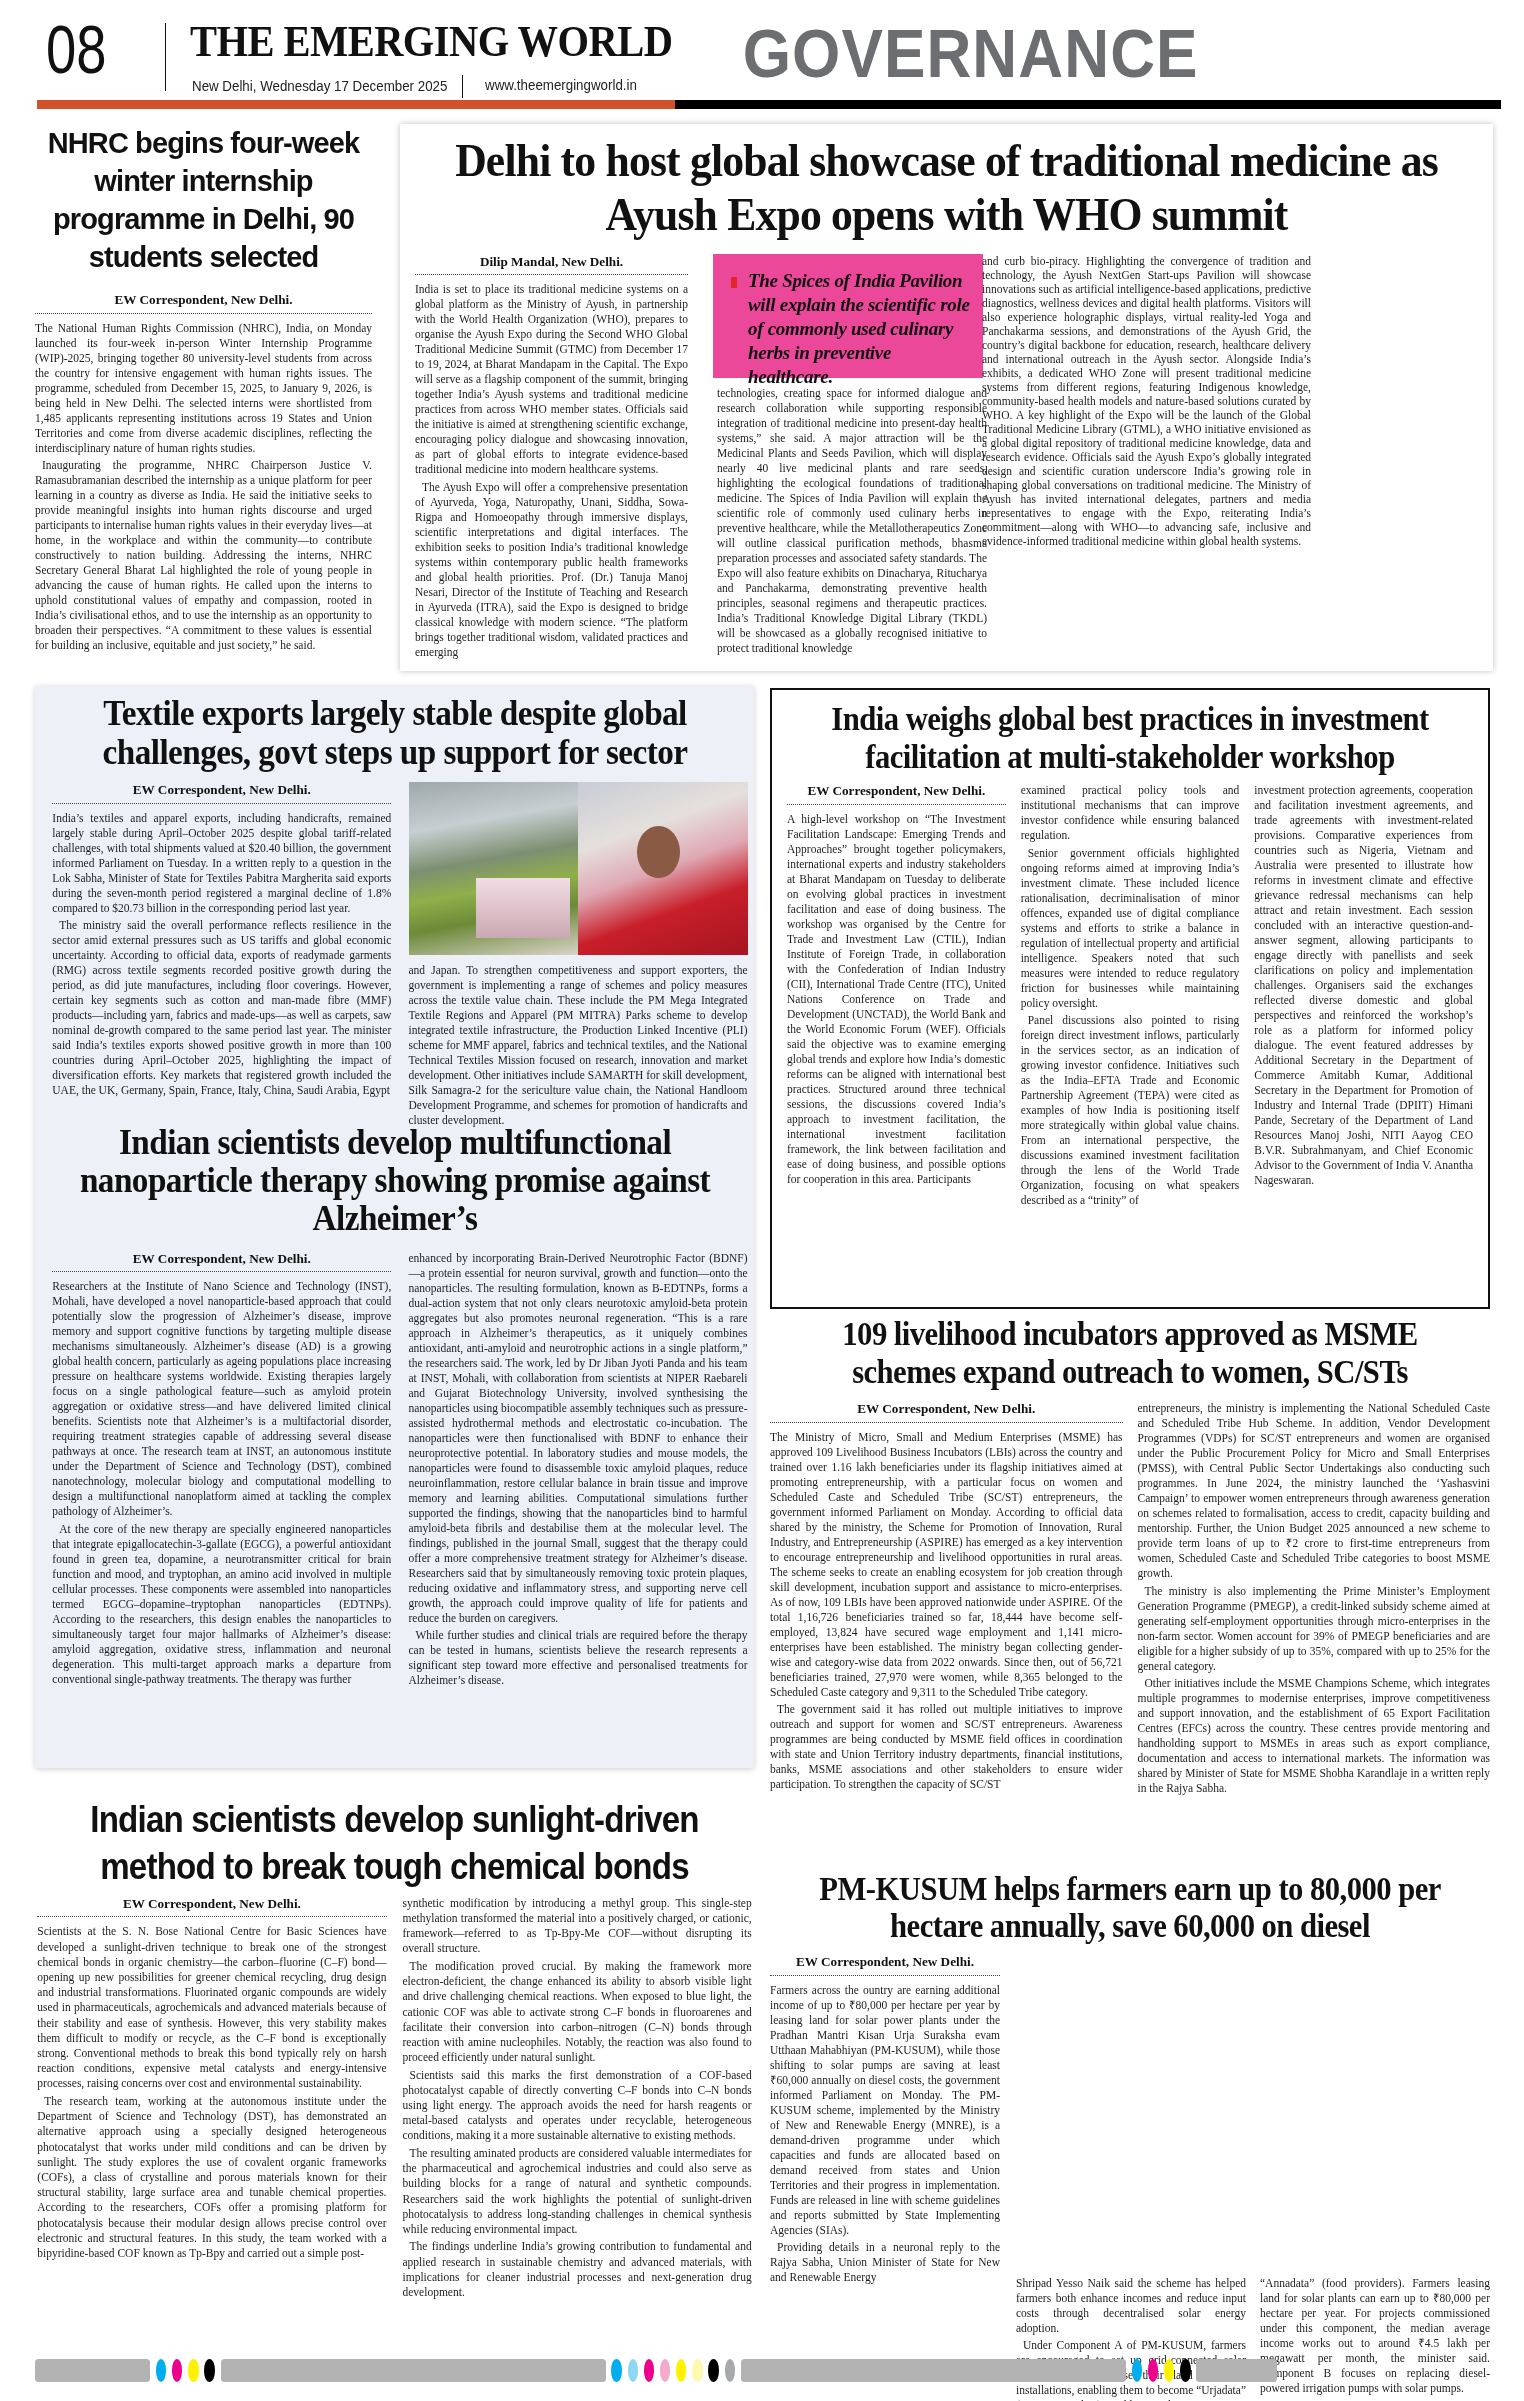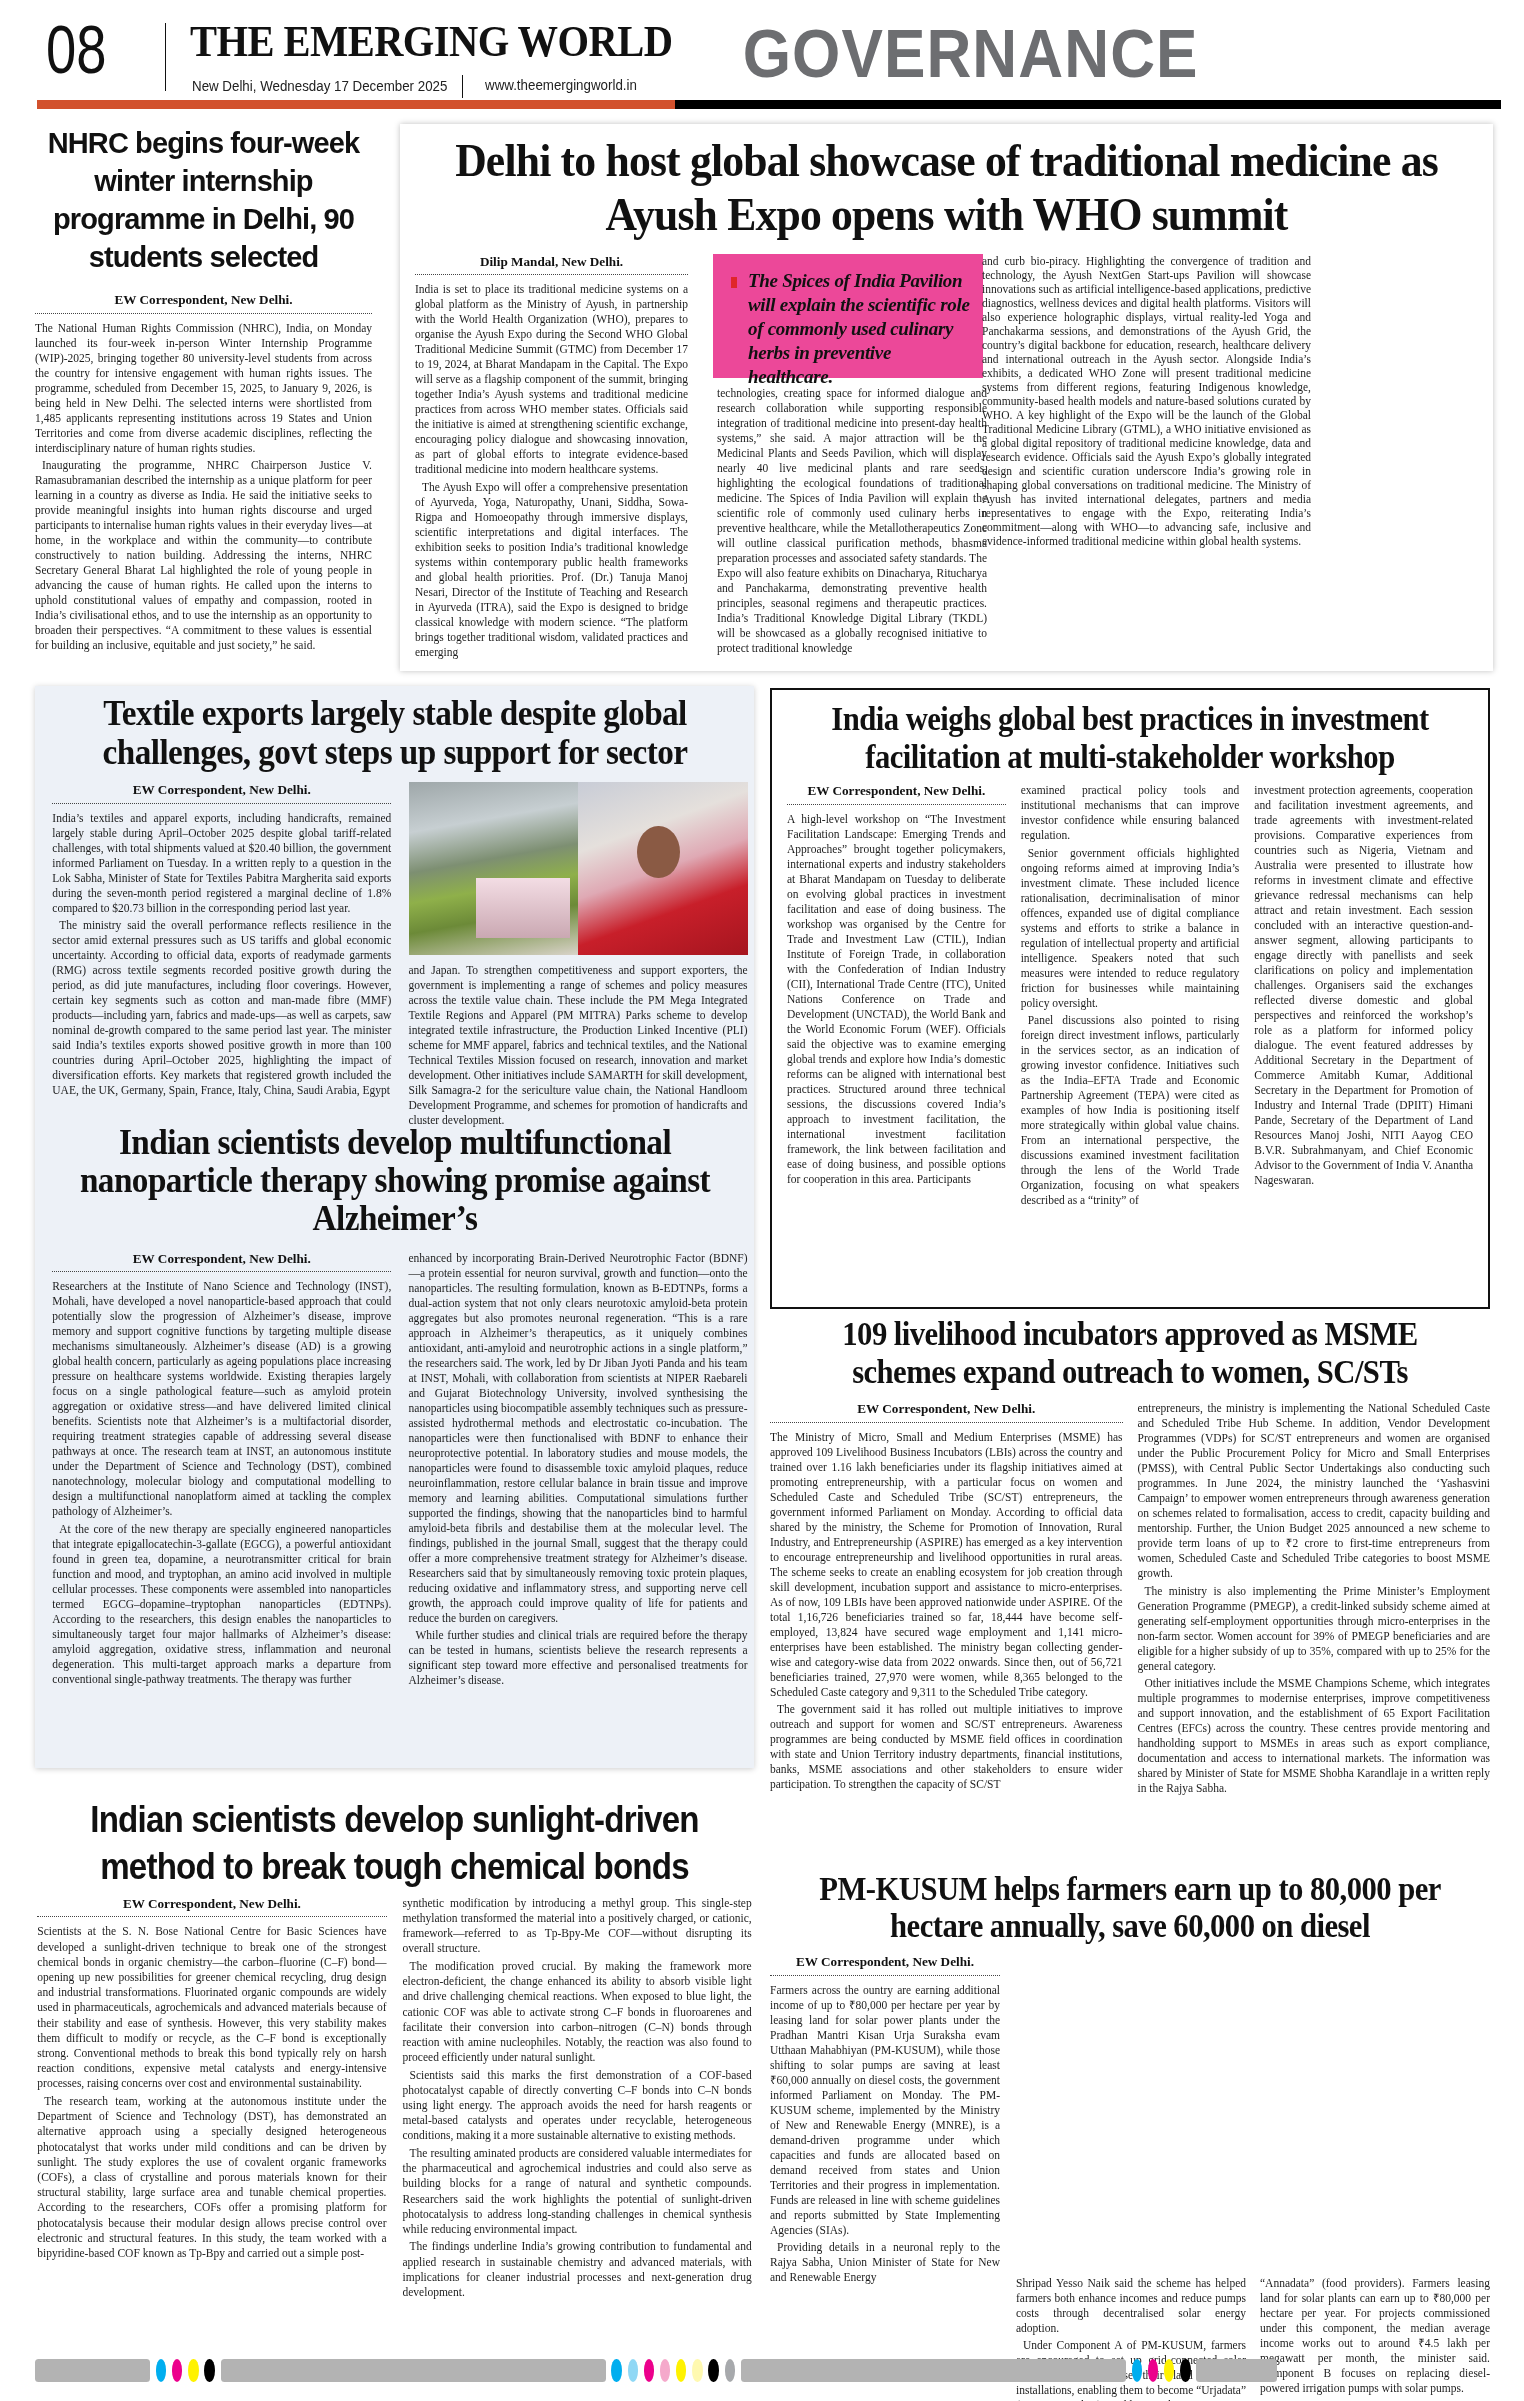--- a/index.html
+++ b/index.html
@@ -272,21 +272,21 @@
   <div class="kusum-body">
     <div class="kusum-left">
       <div class="byline">EW Correspondent, New Delhi.</div>
       <div class="body-text">
         <p>Farmers across the ountry are earning additional income of up to ₹80,000 per hectare per year by leasing land for solar power plants under the Pradhan Mantri Kisan Urja Suraksha evam Utthaan Mahabhiyan (PM-KUSUM), while those shifting to solar pumps are saving at least ₹60,000 annually on diesel costs, the government informed Parliament on Monday. The PM-KUSUM scheme, implemented by the Ministry of New and Renewable Energy (MNRE), is a demand-driven programme under which capacities and funds are allocated based on demand received from states and Union Territories and their progress in implementation. Funds are released in line with scheme guidelines and reports submitted by State Implementing Agencies (SIAs).</p>
         <p>Providing details in a neuronal reply to the Rajya Sabha, Union Minister of State for New and Renewable Energy</p>
       </div>
     </div>
     <div class="kusum-mid">
       <div class="body-text">
-        <p>Shripad Yesso Naik said the scheme has helped farmers both enhance incomes and reduce pumps costs through decentralised solar energy adoption.</p>
+        <p>Shripad Yesso Naik said the scheme has helped farmers both enhance incomes and reduce input costs through decentralised solar energy adoption.</p>
         <p>Under Component A of PM-KUSUM, farmers are encouraged to set up grid-connected solar power plants or lease their land for such installations, enabling them to become “Urjadata” (energy providers) in addition to being</p>
       </div>
     </div>
     <div class="kusum-right">
       <div class="body-text">
           <p>“Annadata” (food providers). Farmers leasing land for solar plants can earn up to ₹80,000 per hectare per year. For projects commissioned under this component, the median average income works out to around ₹4.5 lakh per megawatt per month, the minister said. Component B focuses on replacing diesel-powered irrigation pumps with solar pumps.</p>
         </div>
     </div>
   </div>
 </article>

